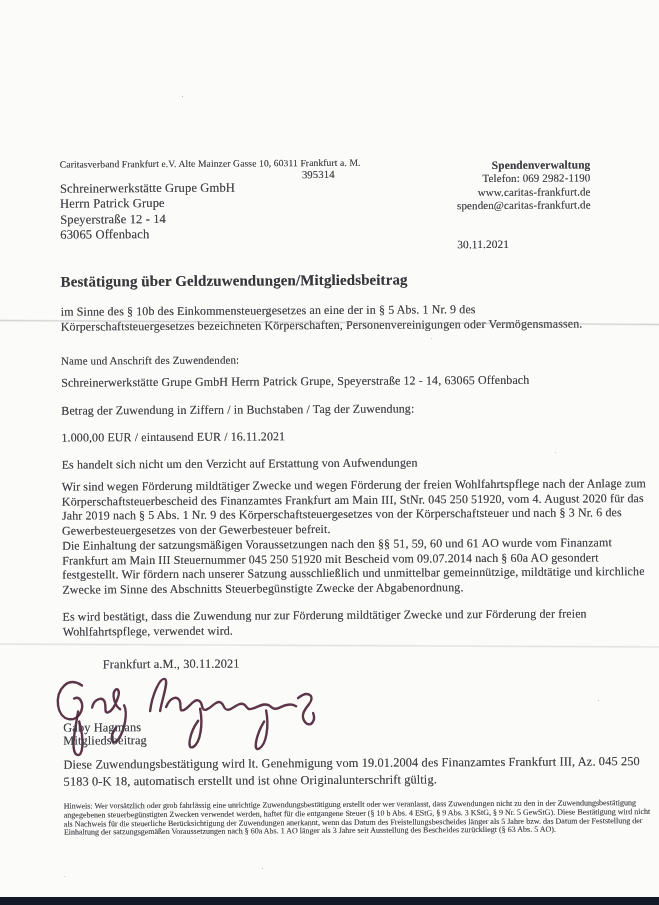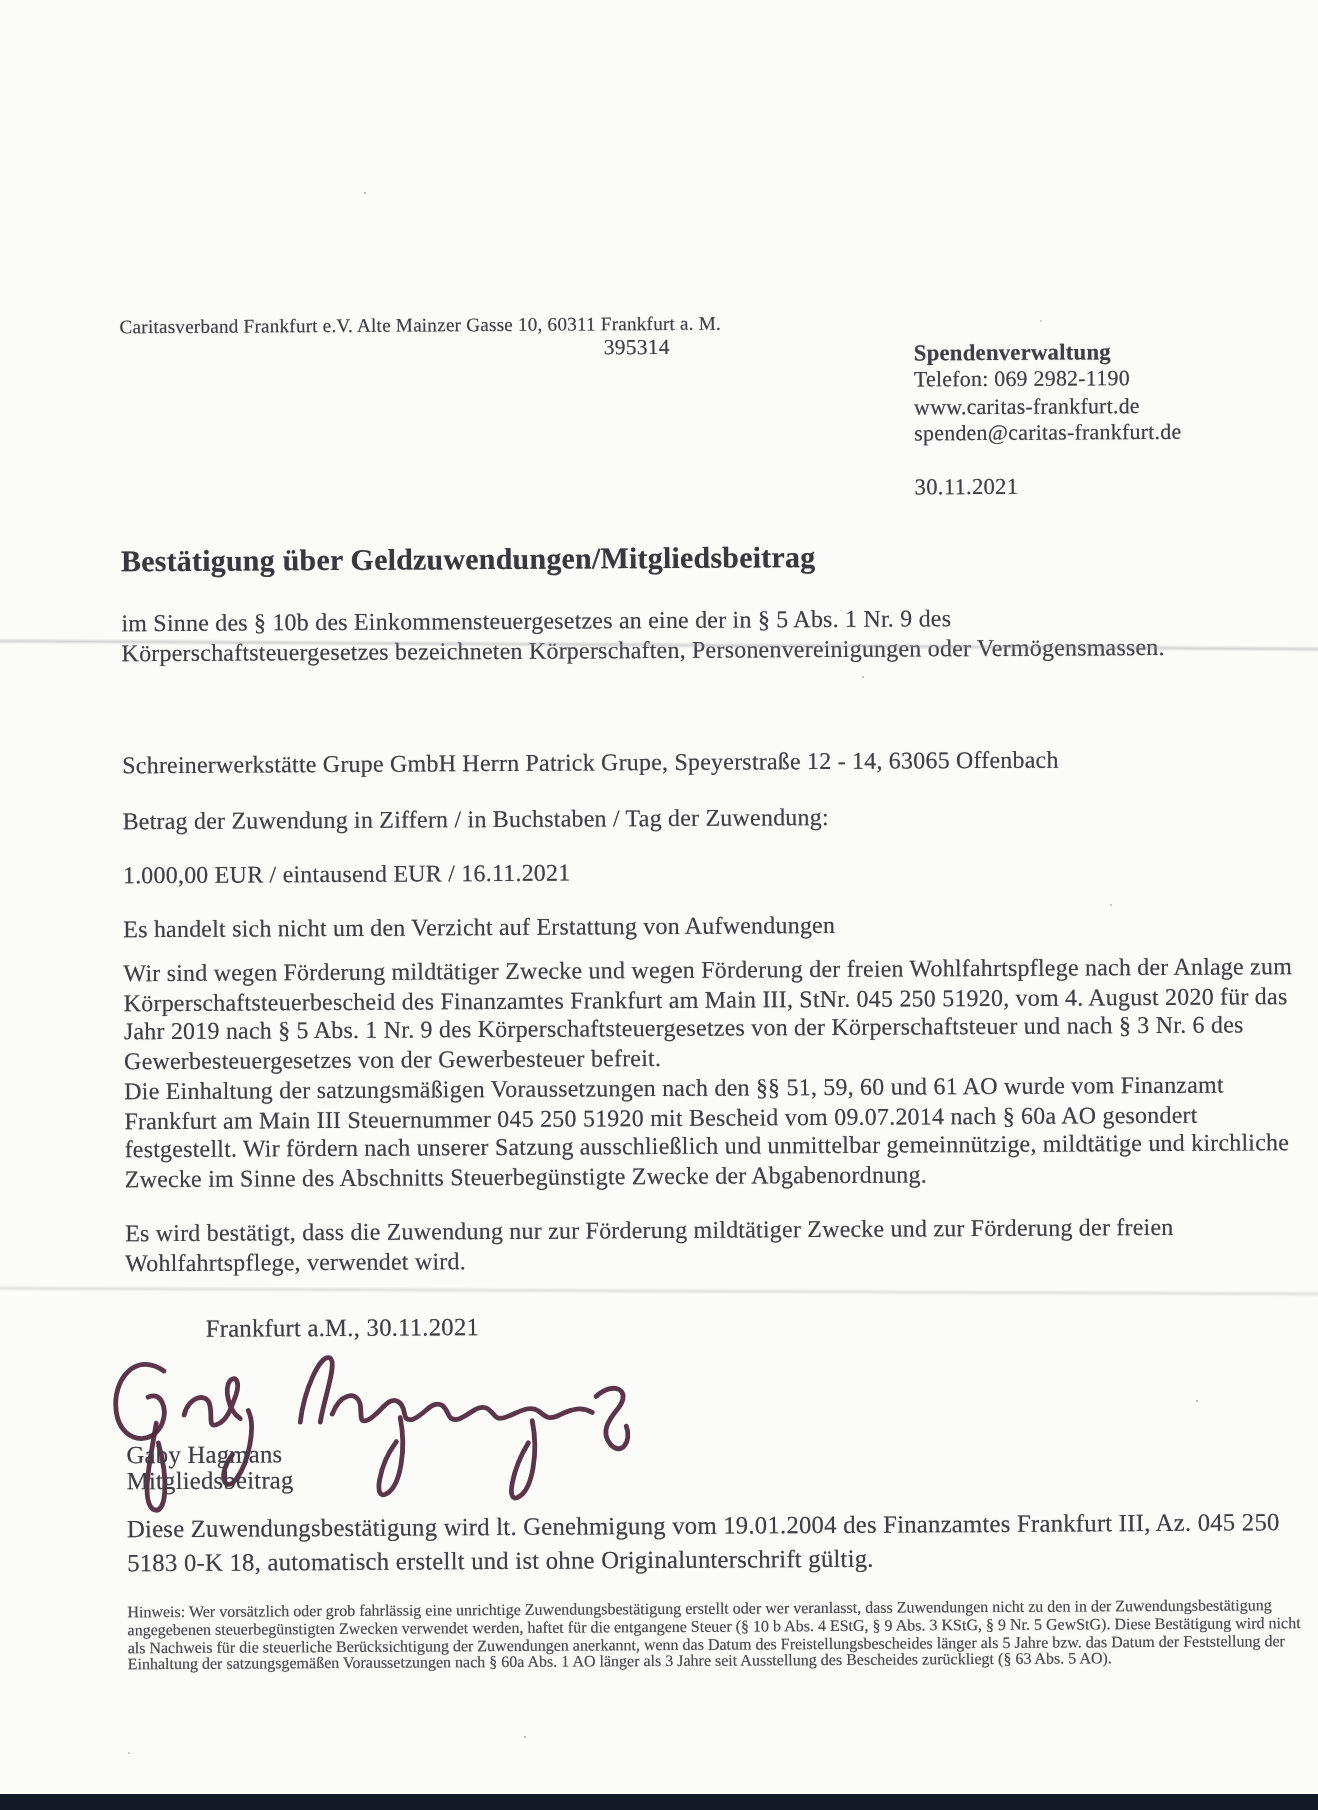--- a/index.html
+++ b/index.html
@@ -8,21 +8,21 @@
     background:var(--paper,#fbfbf9);
     font-family:Liberation Serif, serif;
     color:var(--ink,#3f3f44);
   }
   .content{position:absolute;inset:0;transform:rotate(-0.35deg);transform-origin:50% 40%;}
   .content > *{position:absolute;}
   .txt{letter-spacing:.1px;text-shadow:0 0 .35px rgba(70,70,75,.55);}
   .sender-line{top:157px;left:61px;font-size:9.6px;}
   .ref-number{top:168px;left:303px;font-size:10.8px;}
   .recipient{top:180px;left:61px;font-size:12.6px;line-height:15.4px;}
-  .contact{top:172px;left:458px;font-size:11px;line-height:13.4px;}
+  .contact{top:160px;left:458px;font-size:11px;line-height:13.4px;text-align:right;}
   .contact-title{font-weight:bold;font-size:11.4px;}
   .contact-date{top:239px;left:458px;font-size:11.4px;}
   .heading{top:272px;left:61px;font-size:15px;font-weight:bold;margin:0;color:#39393d;}
   .body-block{left:61px;font-size:12px;line-height:14.6px;margin:0;}
   .intro{top:303px;width:525px;}
   .donor-label{top:352px;font-size:11px;}
   .donor-value{top:374px;white-space:nowrap;}
   .amount-label{top:402px;}
   .amount-value{top:429px;}
   .waiver-note{top:456px;}
@@ -48,33 +48,40 @@
 </style>
 </head>
 <body>
 
 <div class="scan">
   <div class="content">
 
     <div class="txt sender-line">Caritasverband Frankfurt e.V. Alte Mainzer Gasse 10, 60311 Frankfurt a. M.</div>
     <div class="txt ref-number">395314</div>
 
+    <div class="txt recipient">
+      <div>Schreinerwerkstätte Grupe GmbH</div>
+      <div>Herrn Patrick Grupe</div>
+      <div>Speyerstraße 12 - 14</div>
+      <div>63065 Offenbach</div>
+    </div>
 
     <div class="txt contact">
       <div class="contact-title">Spendenverwaltung</div>
       <div>Telefon: 069 2982-1190</div>
       <div>www.caritas-frankfurt.de</div>
       <div>spenden@caritas-frankfurt.de</div>
     </div>
     <div class="txt contact-date">30.11.2021</div>
 
     <h1 class="txt heading">Bestätigung über Geldzuwendungen/Mitgliedsbeitrag</h1>
 
     <p class="txt body-block intro">im Sinne des § 10b des Einkommensteuergesetzes an eine der in § 5 Abs. 1 Nr. 9 des Körperschaftsteuergesetzes bezeichneten Körperschaften, Personenvereinigungen oder Vermögensmassen.</p>
 
+    <div class="txt body-block donor-label">Name und Anschrift des Zuwendenden:</div>
     <div class="txt body-block donor-value">Schreinerwerkstätte Grupe GmbH Herrn Patrick Grupe, Speyerstraße 12 - 14, 63065 Offenbach</div>
 
     <div class="txt body-block amount-label">Betrag der Zuwendung in Ziffern / in Buchstaben / Tag der Zuwendung:</div>
     <div class="txt body-block amount-value">1.000,00 EUR / eintausend EUR / 16.11.2021</div>
 
     <div class="txt body-block waiver-note">Es handelt sich nicht um den Verzicht auf Erstattung von Aufwendungen</div>
 
     <p class="txt body-block para-1">Wir sind wegen Förderung mildtätiger Zwecke und wegen Förderung der freien Wohlfahrtspflege nach der Anlage zum Körperschaftsteuerbescheid des Finanzamtes Frankfurt am Main III, StNr. 045 250 51920, vom 4. August 2020 für das Jahr 2019 nach § 5 Abs. 1 Nr. 9 des Körperschaftsteuergesetzes von der Körperschaftsteuer und nach § 3 Nr. 6 des Gewerbesteuergesetzes von der Gewerbesteuer befreit.</p>
     <p class="txt body-block para-2">Die Einhaltung der satzungsmäßigen Voraussetzungen nach den §§ 51, 59, 60 und 61 AO wurde vom Finanzamt Frankfurt am Main III Steuernummer 045 250 51920 mit Bescheid vom 09.07.2014 nach § 60a AO gesondert festgestellt. Wir fördern nach unserer Satzung ausschließlich und unmittelbar gemeinnützige, mildtätige und kirchliche Zwecke im Sinne des Abschnitts Steuerbegünstigte Zwecke der Abgabenordnung.</p>
     <p class="txt body-block para-3">Es wird bestätigt, dass die Zuwendung nur zur Förderung mildtätiger Zwecke und zur Förderung der freien Wohlfahrtspflege, verwendet wird.</p>

